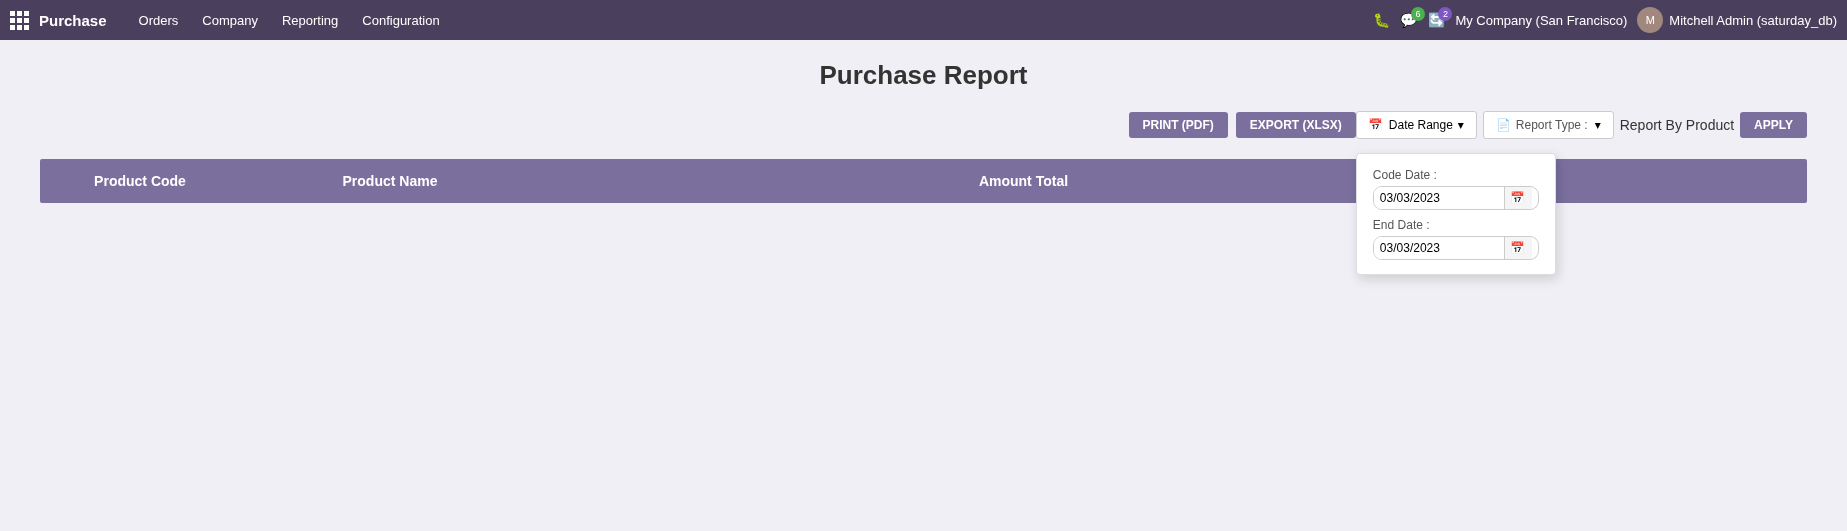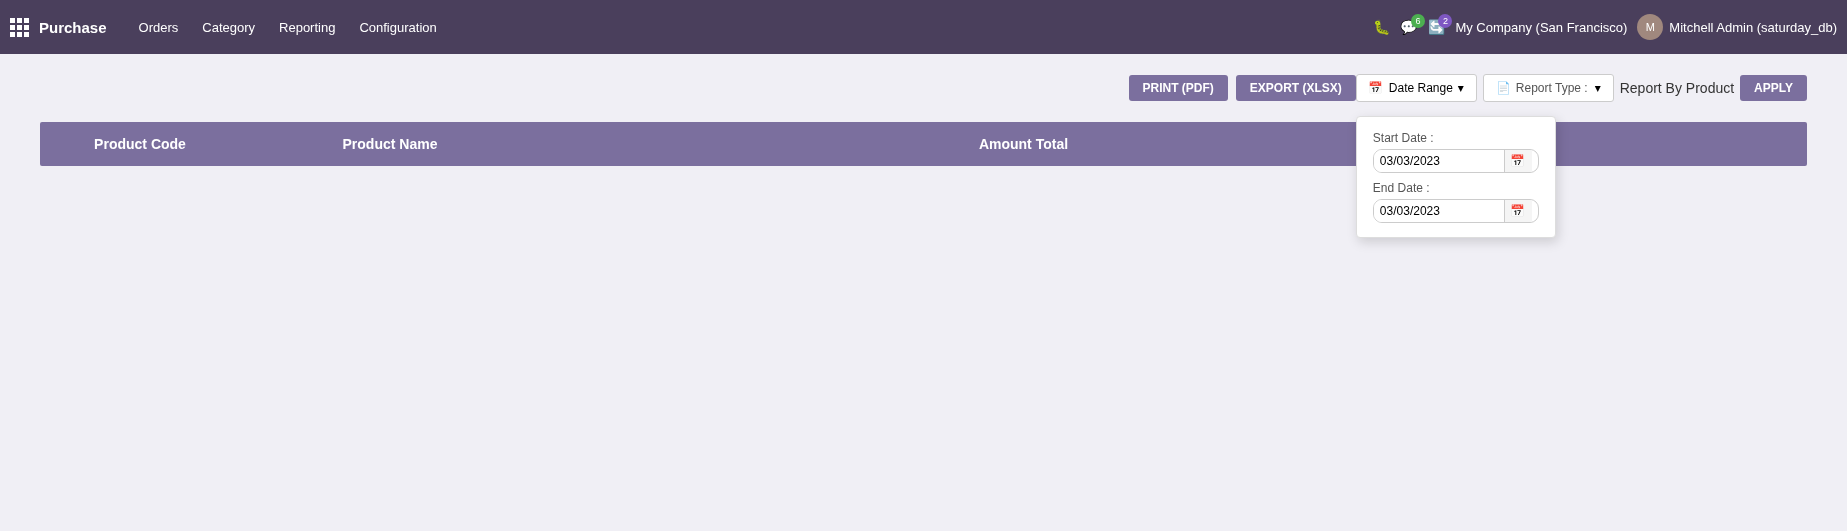--- a/index.html
+++ b/index.html
@@ -1,21 +1,21 @@
 <!DOCTYPE html>
 <html><head>
   <meta charset="utf-8">
   <style>
     * { margin: 0; padding: 0; box-sizing: border-box; }
     body { font-family: Arial, sans-serif; background: #f0eff5; width: 1847px; min-height: 531px; overflow-x: hidden; }
 
     
     .topnav {
       background: #4a3f5c;
-      height: 54px;
+      height: 40px;
       display: flex;
       align-items: center;
       padding: 0 10px;
       color: white;
     }
     .topnav-left {
       display: flex;
       align-items: center;
       gap: 6px;
     }
@@ -233,21 +233,21 @@
       <span></span>
         <span></span>
         <span></span>
       <span></span>
         <span></span>
         <span></span>
     </div>
     <span class="app-name">Purchase</span>
     <div class="nav-menu">
       <span class="nav-item">Orders</span>
-      <span class="nav-item">Category</span>
+      <span class="nav-item">Company</span>
       <span class="nav-item">Reporting</span>
       <span class="nav-item">Configuration</span>
     </div>
   </div>
   <div class="topnav-right">
     <div class="badge-btn" style="font-size:14px;">🐛</div>
     <div class="badge-btn" style="font-size:14px;">
       💬
       <span class="badge green">6</span>
     </div>
@@ -257,36 +257,37 @@
     </div>
     <span class="company-name">My Company (San Francisco)</span>
     <div class="avatar-wrap">
       <div class="avatar">M</div>
       <span>Mitchell Admin (saturday_db)</span>
     </div>
   </div>
 </nav>
 
 <div class="main">
+  <h1 class="page-title">Purchase Report</h1>
 
   <div class="toolbar">
     <div class="toolbar-left">
       <button class="btn-outline">PRINT (PDF)</button>
       <button class="btn-outline">EXPORT (XLSX)</button>
     </div>
     <div class="toolbar-right">
 
       <button class="btn-filter">
         <span>📅</span>
         <span>Date Range</span>
         <span>▾</span>
       </button>
 
       <div class="dropdown-panel">
-        <div class="field-label">Start Date :</div>
+        <div class="field-label">Code Date :</div>
         <div class="date-input-wrap">
           <input type="text" value="03/03/2023" style="">
           <button class="cal-icon-btn">📅</button>
         </div>
         <div class="field-label">End Date :</div>
         <div class="date-input-wrap">
           <input type="text" value="03/03/2023" style="">
           <button class="cal-icon-btn">📅</button>
         </div>
       </div>

